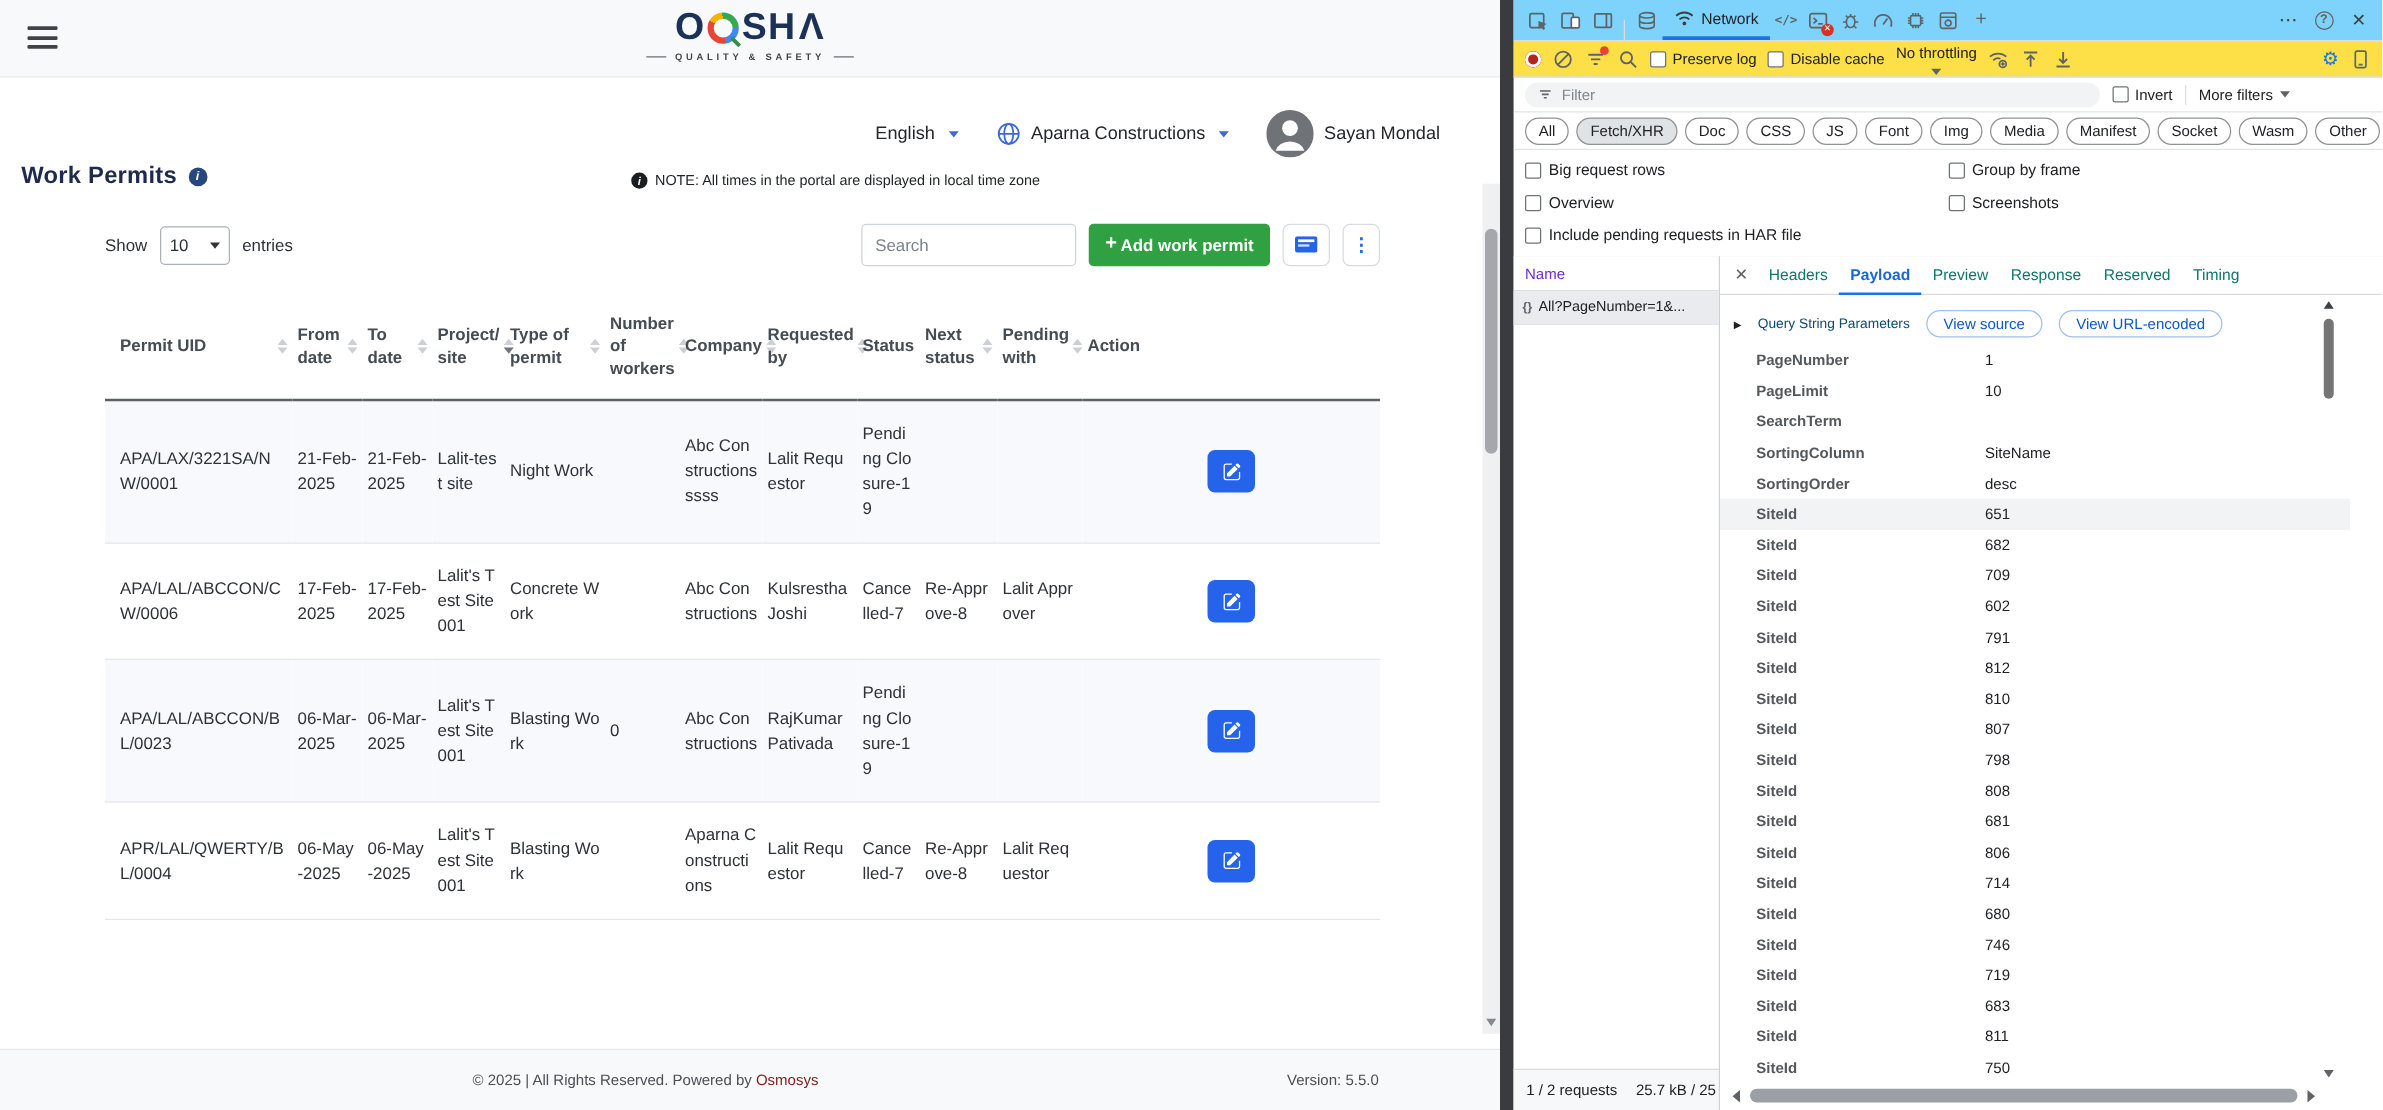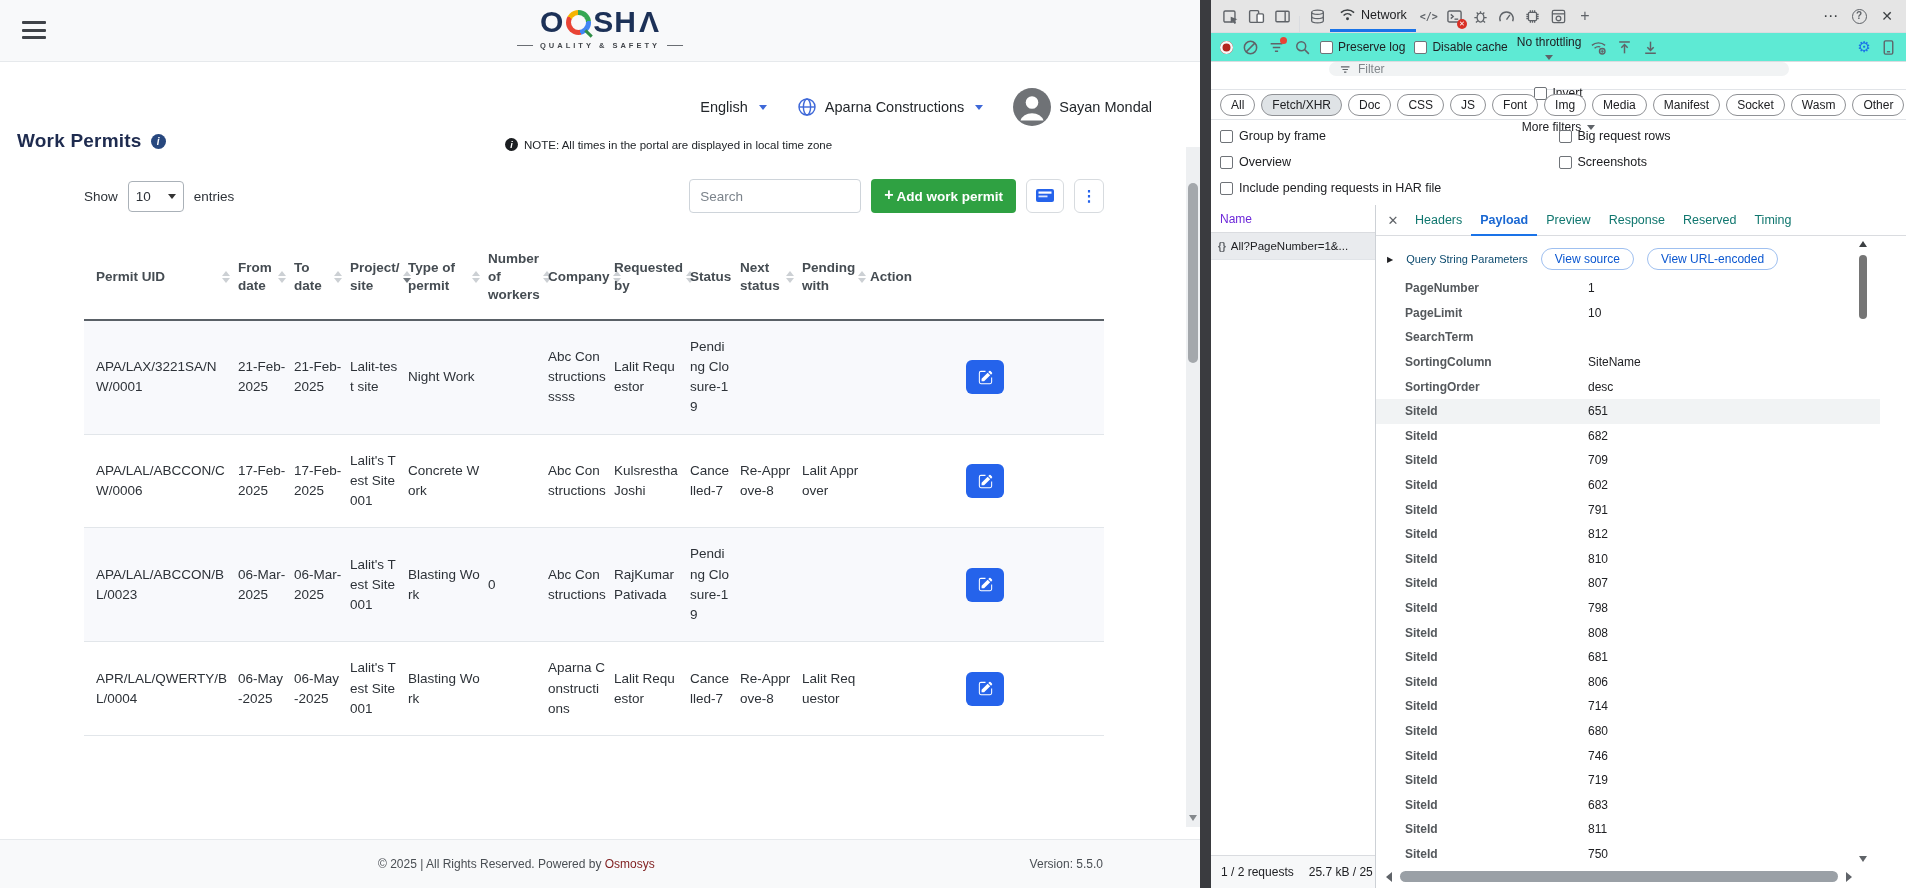--- a/index.html
+++ b/index.html
@@ -68,42 +68,42 @@
   .pg-down { position:absolute; left:3px; bottom:6px; width:0; height:0; border-left:4.5px solid transparent; border-right:4.5px solid transparent; border-top:6px solid #85898d; }
 
   
   .split { position:absolute; left:1200px; top:0; width:11px; height:888px; background:#3a3b3f; cursor:col-resize; }
 
   
   .dt { position:absolute; left:1211px; top:0; width:695px; height:888px; background:#fff; font-size:12px; color:#202124; }
   .dt svg { display:block; }
   .ticon { width:17px; height:17px; }
   .ibtn { position:relative; display:flex; align-items:center; justify-content:center; width:26px; height:100%; cursor:pointer; flex:none; }
-  .dt-tabbar { height:33px; display:flex; align-items:flex-end; border-bottom:1px solid #dadce0; background:#e5e5e5; padding:0 6px; }
+  .dt-tabbar { height:33px; display:flex; align-items:flex-end; border-bottom:1px solid #dadce0; background:#7dd3fc; padding:0 6px; }
   .sep { width:1px; height:16px; background:#dadce0; margin:0 4px; flex:none; }
   .net-tab { display:flex; align-items:center; gap:5px; height:100%; padding:0 9px; border-bottom:3px solid #1a73e8; color:#202124; font-size:12.5px; cursor:pointer; flex:none; }
   .src-glyph { font-family:"DejaVu Sans Mono",monospace; font-size:10px; font-weight:700; color:#5f6368; }
   .badge { position:absolute; right:1px; bottom:3px; width:10px; height:10px; border-radius:50%; background:#d93025; color:#fff; font-size:7px; line-height:10px; text-align:center; font-weight:700; }
   .plus-tab { font-size:16px; color:#5f6368; }
   .tb-right { margin-left:auto; display:flex; align-items:center; gap:2px; height:100%; }
   .more-ico { font-size:15px; color:#3c4043; letter-spacing:1px; }
   .help-ico { width:15px; height:15px; border:1.5px solid #5f6368; border-radius:50%; font-size:10px; line-height:12px; text-align:center; color:#5f6368; font-weight:700; }
   .close-ico { font-size:14px; color:#3c4043; }
 
-  .dt-toolbar { height:29px; display:flex; align-items:center; gap:9px; padding:0 9px; border-bottom:1px solid #dadce0; background:#5eead4; }
+  .dt-toolbar { height:29px; display:flex; align-items:center; gap:9px; padding:0 9px; border-bottom:1px solid #dadce0; background:#fde047; }
   .rec { width:13px; height:13px; border-radius:50%; background:#b3261e; box-shadow:inset 0 0 0 2.5px #f7f8f9, inset 0 0 0 4px #b3261e; flex:none; cursor:pointer; }
   .t-ico { position:relative; width:17px; height:17px; flex:none; cursor:pointer; }
   .fdot { position:absolute; right:-2px; top:-2px; width:7px; height:7px; border-radius:50%; background:#e94235; }
   .chk { display:flex; align-items:center; gap:5px; cursor:pointer; white-space:nowrap; color:#202124; }
   .cb { width:13px; height:13px; border:1.5px solid #6f7378; border-radius:2px; background:#fff; flex:none; }
   .throttle { display:flex; align-items:center; gap:6px; white-space:nowrap; cursor:pointer;flex-direction:column; }
   .dcaret { width:0; height:0; border-left:4px solid transparent; border-right:4px solid transparent; border-top:5px solid #5f6368; }
   .gear { font-size:15px; color:#1a73e8; margin-left:auto; cursor:pointer; font-family:"DejaVu Sans",sans-serif; }
 
-  .dt-filterbar { height:28px; display:flex; align-items:center; gap:10px; padding:0 9px; border-bottom:1px solid #e1e4e8;flex-direction:column; }
+  .dt-filterbar { height:28px; display:flex; align-items:center; gap:10px; padding:0 9px; border-bottom:1px solid #e1e4e8; }
   .fpill { display:flex; align-items:center; gap:7px; width:460px; height:20px; background:#f1f3f4; border-radius:12px; padding:0 10px; color:#80868b; }
   .fpill input { border:none; background:transparent; outline:none; font-size:12px; font-family:inherit; color:#202124; width:100%; }
   .fpill input::placeholder { color:#80868b; }
   .vline { width:1px; height:16px; background:#dadce0; }
   .morefilters { display:flex; align-items:center; gap:6px; white-space:nowrap; cursor:pointer; }
 
   .dt-chips { height:30px; display:flex; align-items:center; gap:6px; padding:0 9px; border-bottom:1px solid #e1e4e8; }
   .chip { padding:3px 10px; border:1px solid #8f9195; border-radius:13px; background:#fff; font-size:12px; font-family:inherit; color:#202124; cursor:pointer; white-space:nowrap; }
   .chip.selected { background:#dfe3e6; }
 
@@ -633,25 +633,25 @@
       <button class="chip">Media</button>
       <button class="chip">Manifest</button>
       <button class="chip">Socket</button>
       <button class="chip">Wasm</button>
       <button class="chip">Other</button>
   </div>
 
   <div class="dt-options">
     <label class="opt">
         <span class="cb"></span>
-        <span>Group by frame</span>
+        <span>Big request rows</span>
       </label>
       <label class="opt">
         <span class="cb"></span>
-        <span>Big request rows</span>
+        <span>Group by frame</span>
       </label>
       <label class="opt">
         <span class="cb"></span>
         <span>Overview</span>
       </label>
       <label class="opt">
         <span class="cb"></span>
         <span>Screenshots</span>
       </label>
       <label class="opt">

